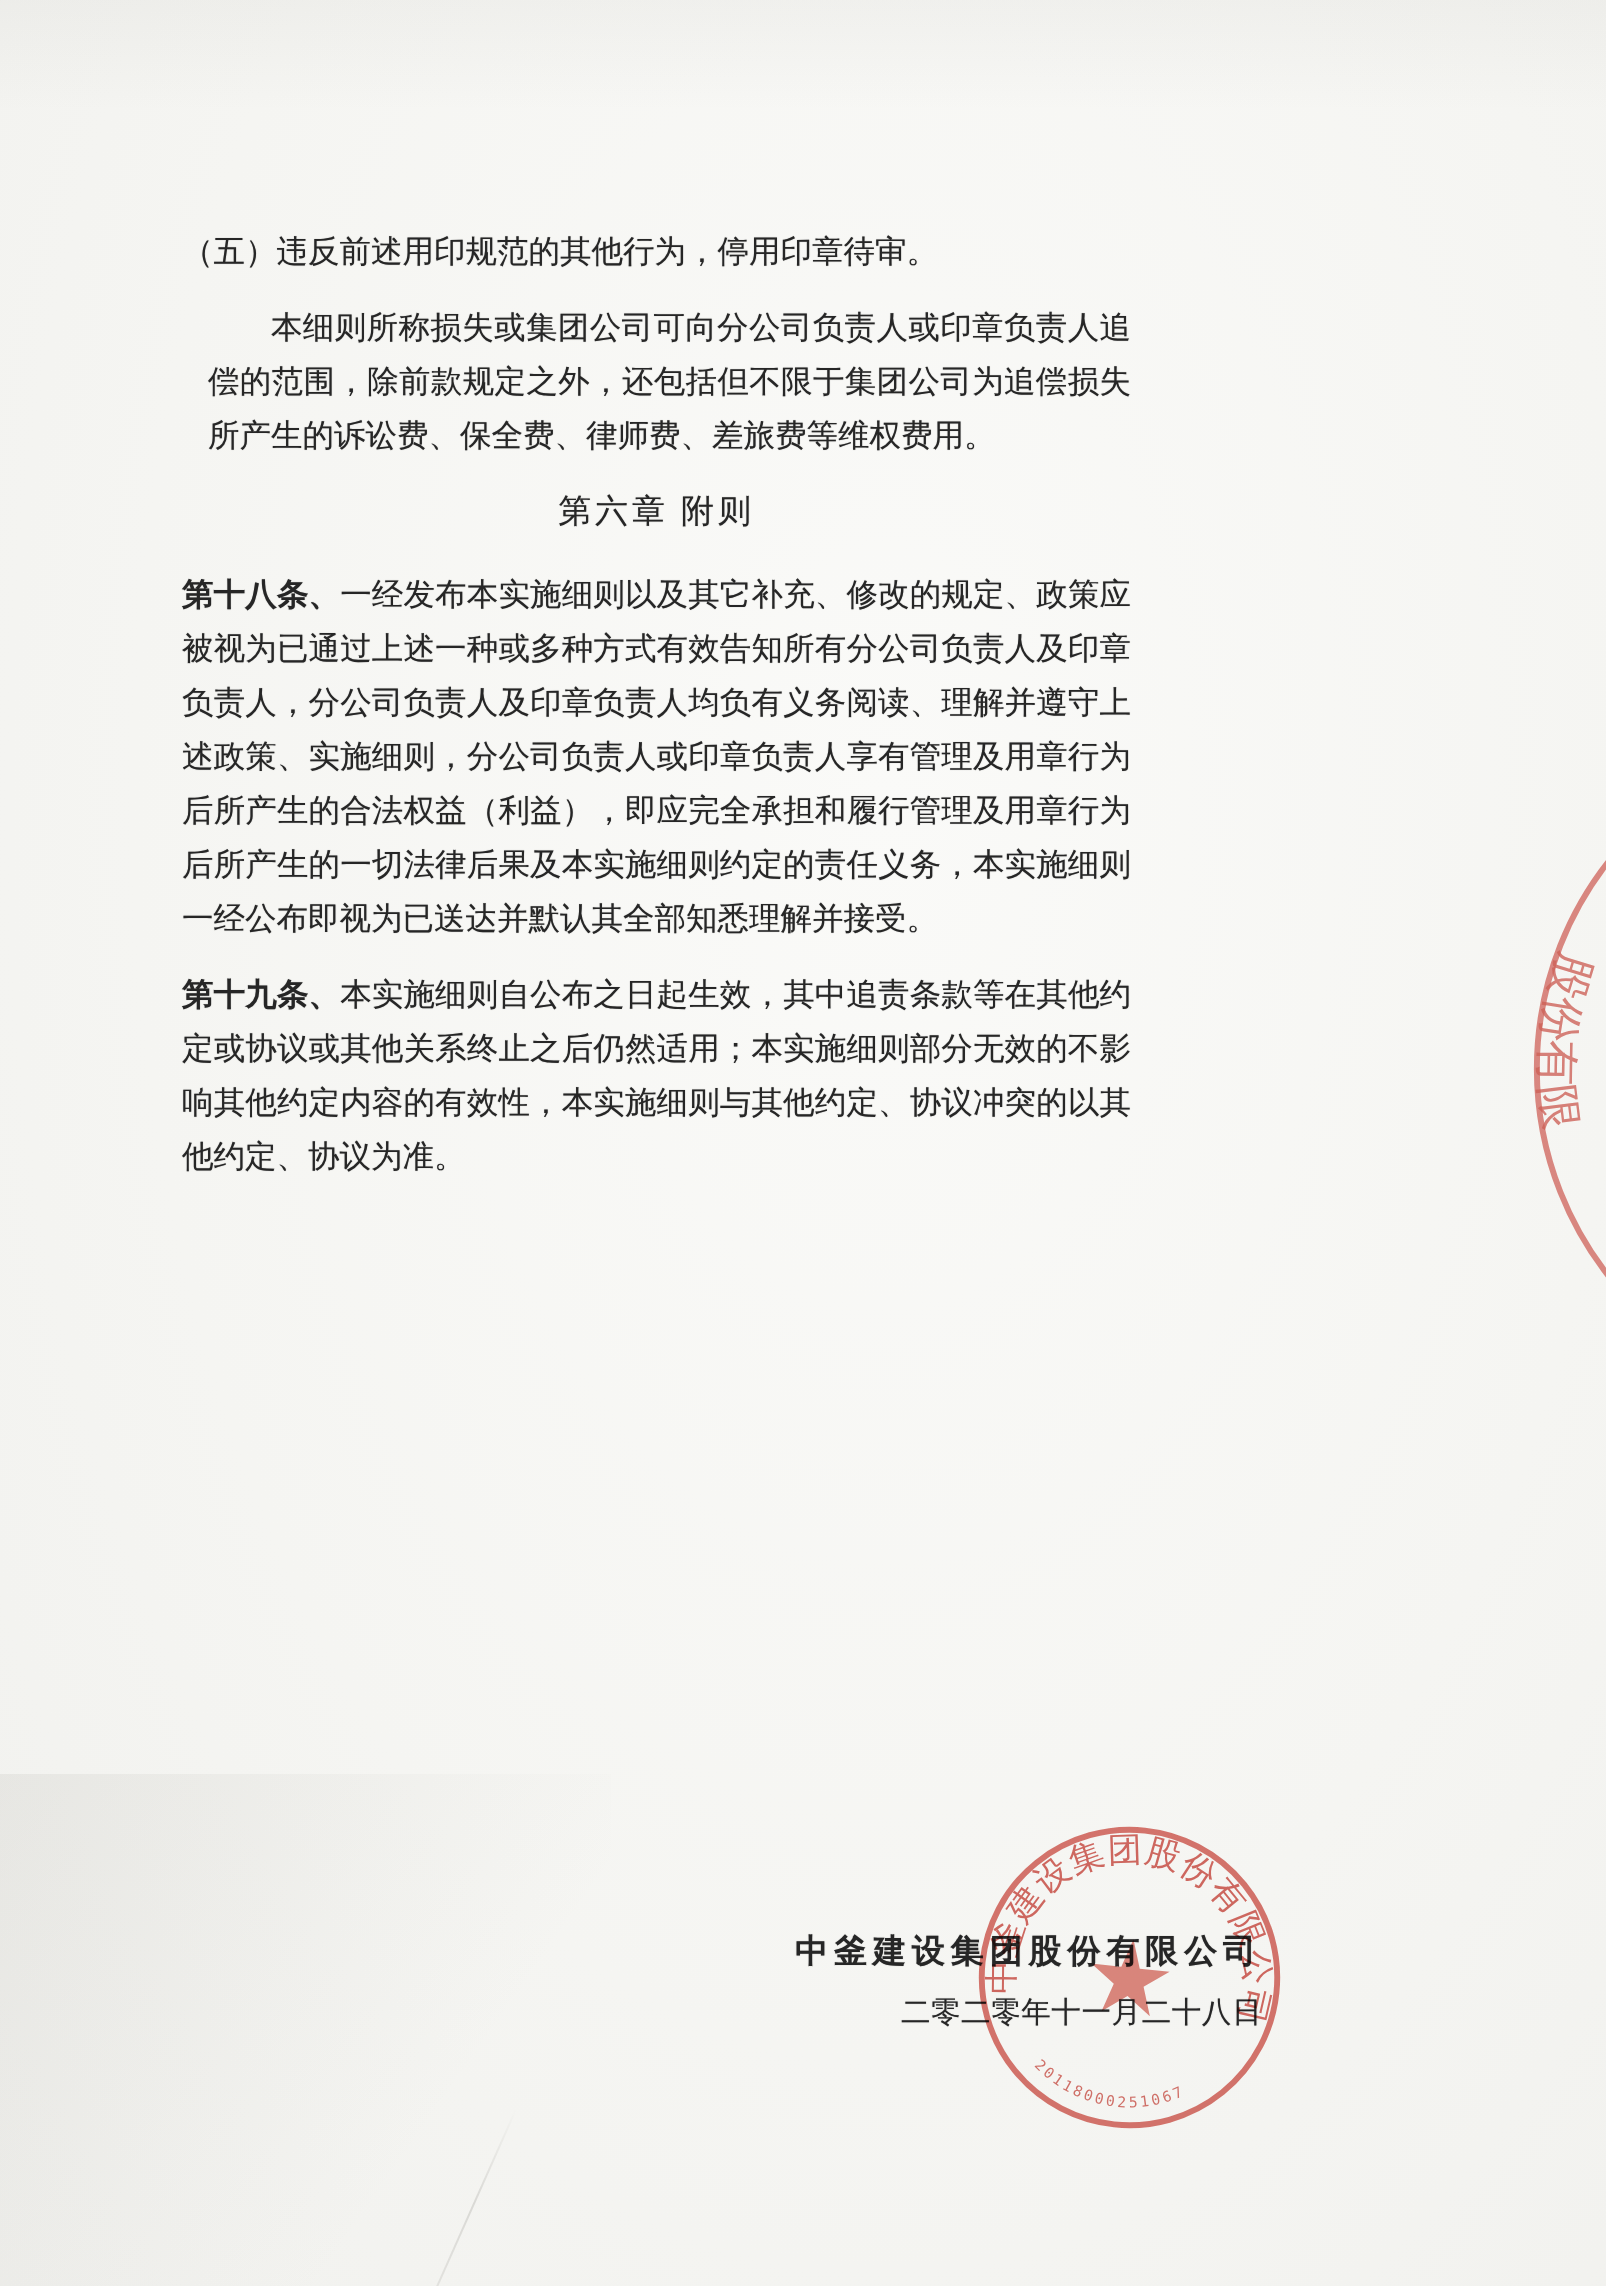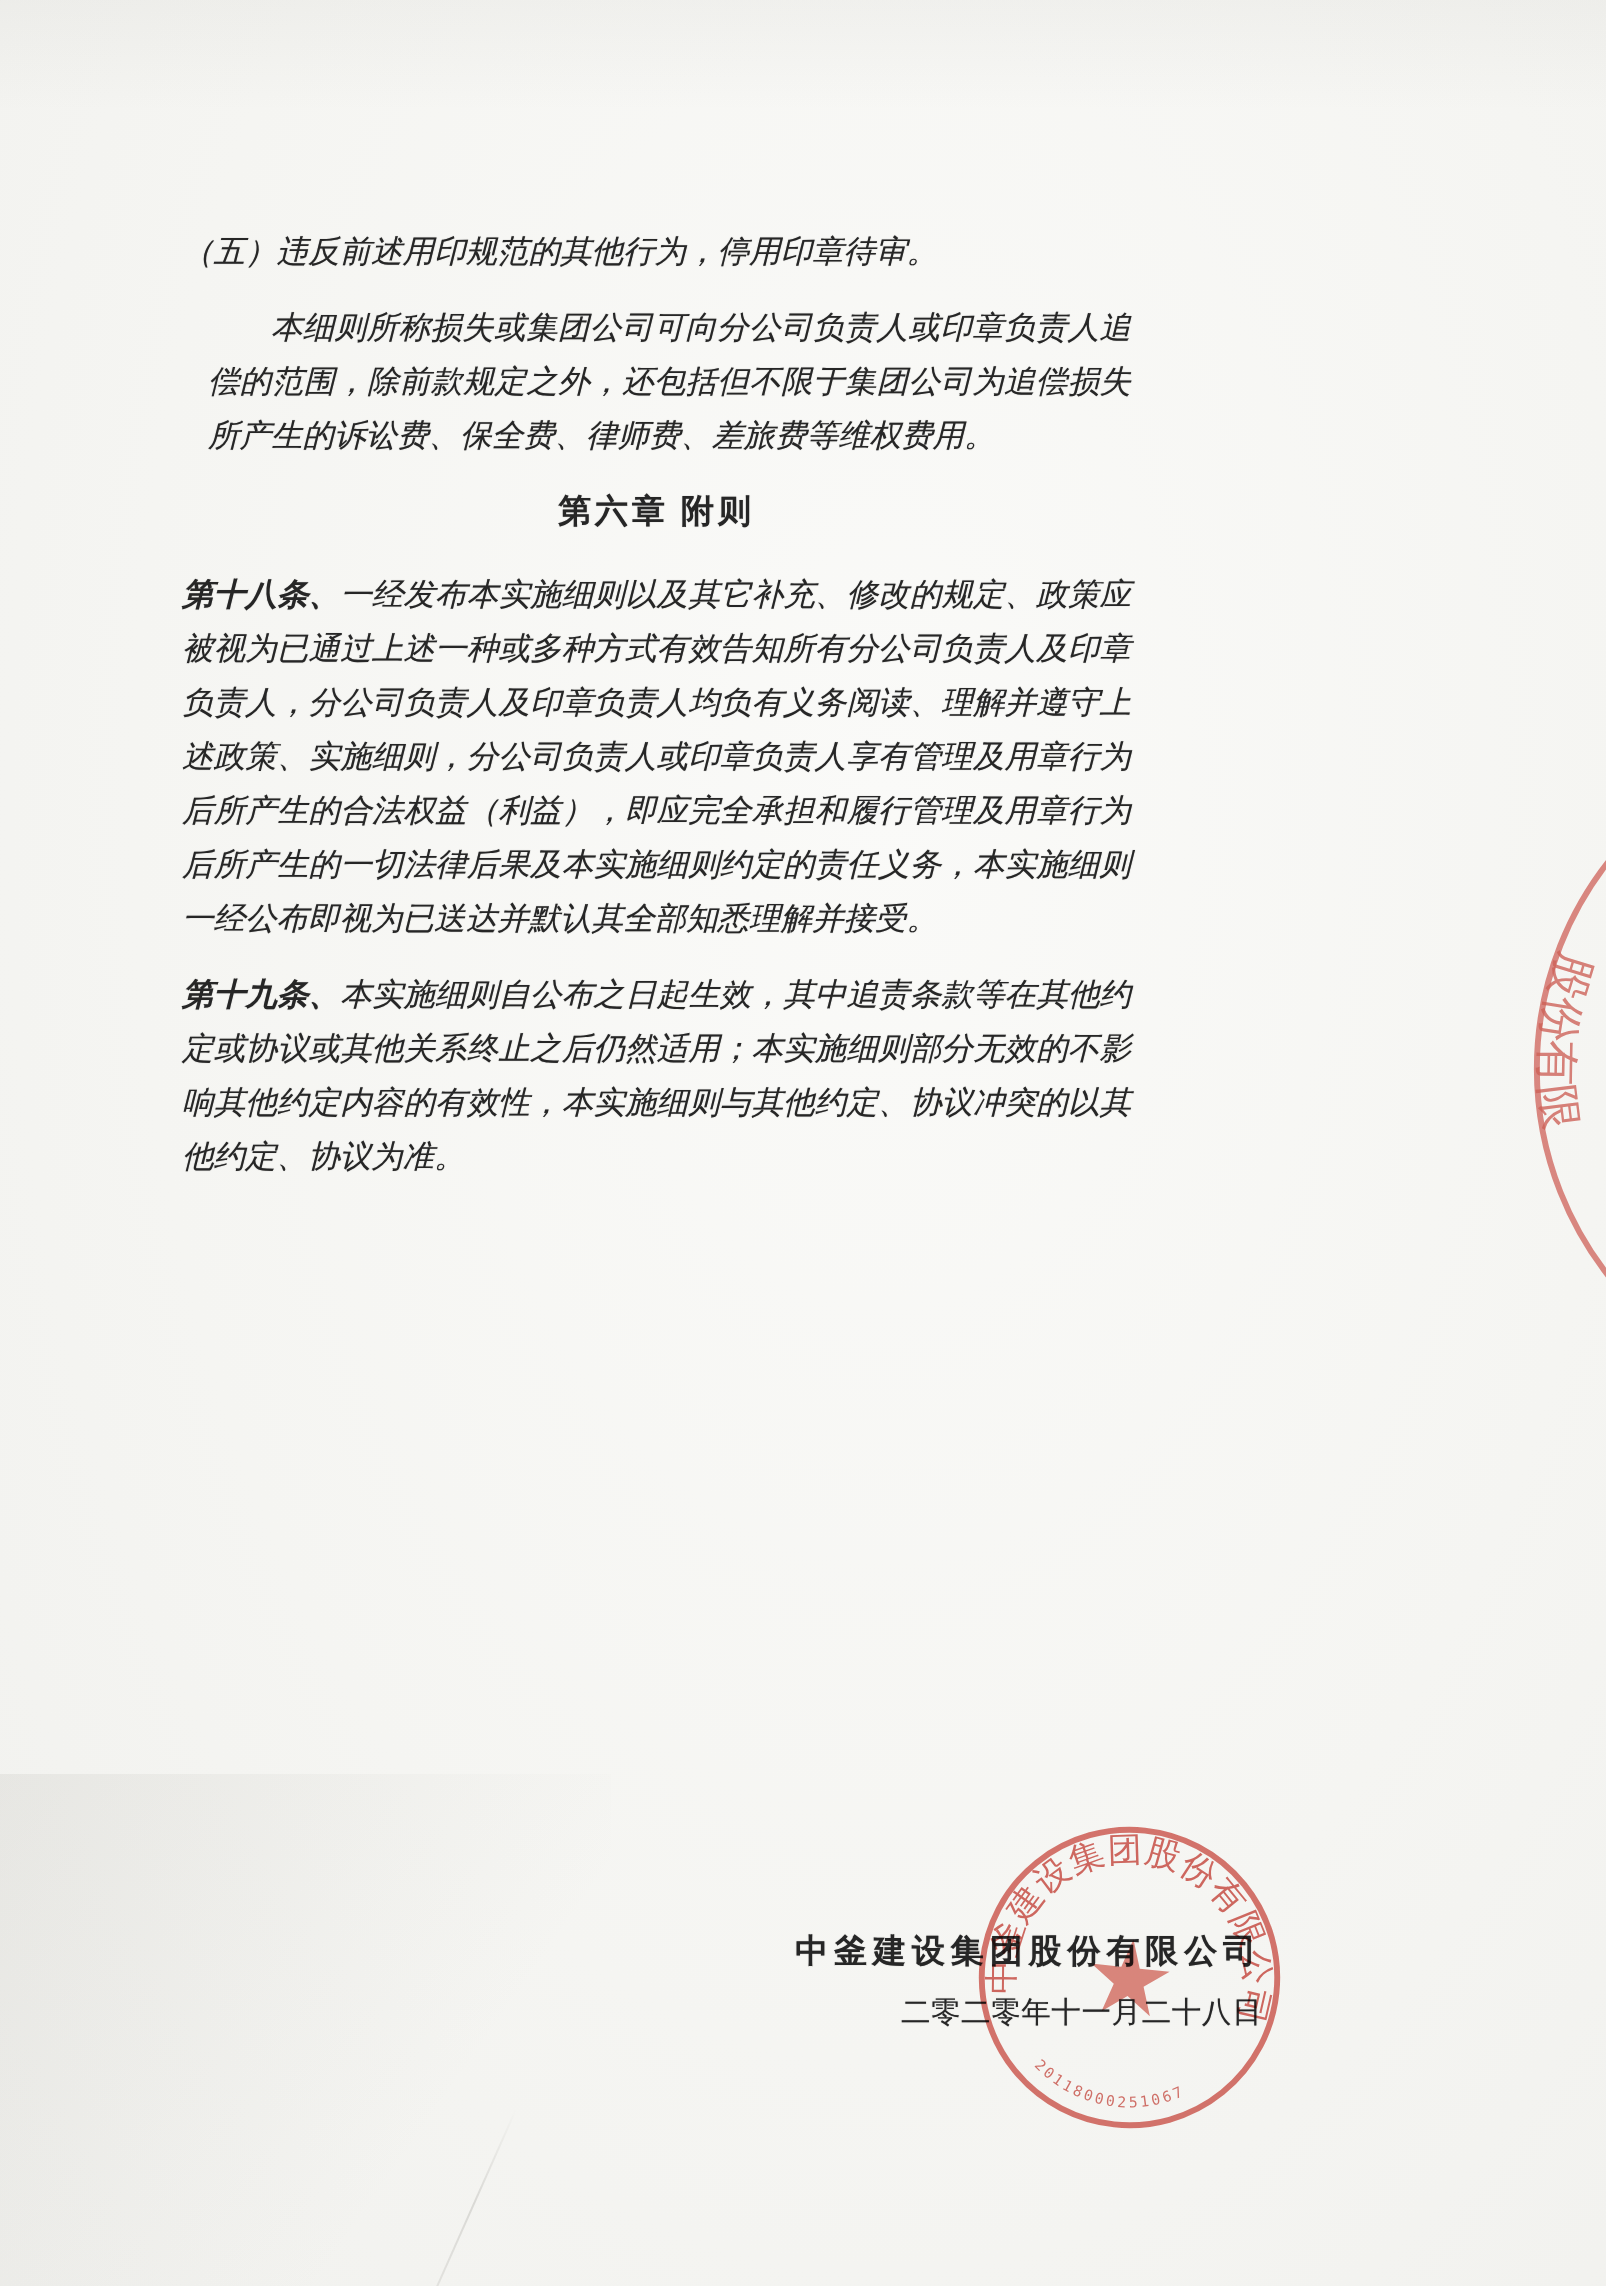--- a/index.html
+++ b/index.html
@@ -30,26 +30,26 @@
     transform:rotate(24deg);
     pointer-events:none;
   }
   .content{
     position:absolute;left:182px;top:225px;width:949px;
     font-size:31.5px;line-height:54px;
     text-align:justify;text-justify:inter-character;
     letter-spacing:0;
     text-shadow:0 0 1px rgba(45,45,45,.45);
   }
-  .para{margin:0 0 21.7px 0;font-style:italic;}
+  .para{margin:0 0 21.7px 0;}
   .para b{font-weight:700;}
   .para.indent{text-indent:63px;margin-left:26px;}
   .chapter{
     margin:3.9px 0 29.6px 0;
-    font-size:33px;line-height:54px;font-weight:700;
+    font-size:33px;line-height:54px;font-weight:400;
     text-align:center;letter-spacing:3.9px;
   }
   .signature{
     position:absolute;left:182px;top:1927px;width:1080px;
     text-align:right;
     text-shadow:0 0 1px rgba(45,45,45,.45);
   }
   .signature .company{
     font-size:33px;line-height:49px;font-weight:700;letter-spacing:5.9px;
   }

